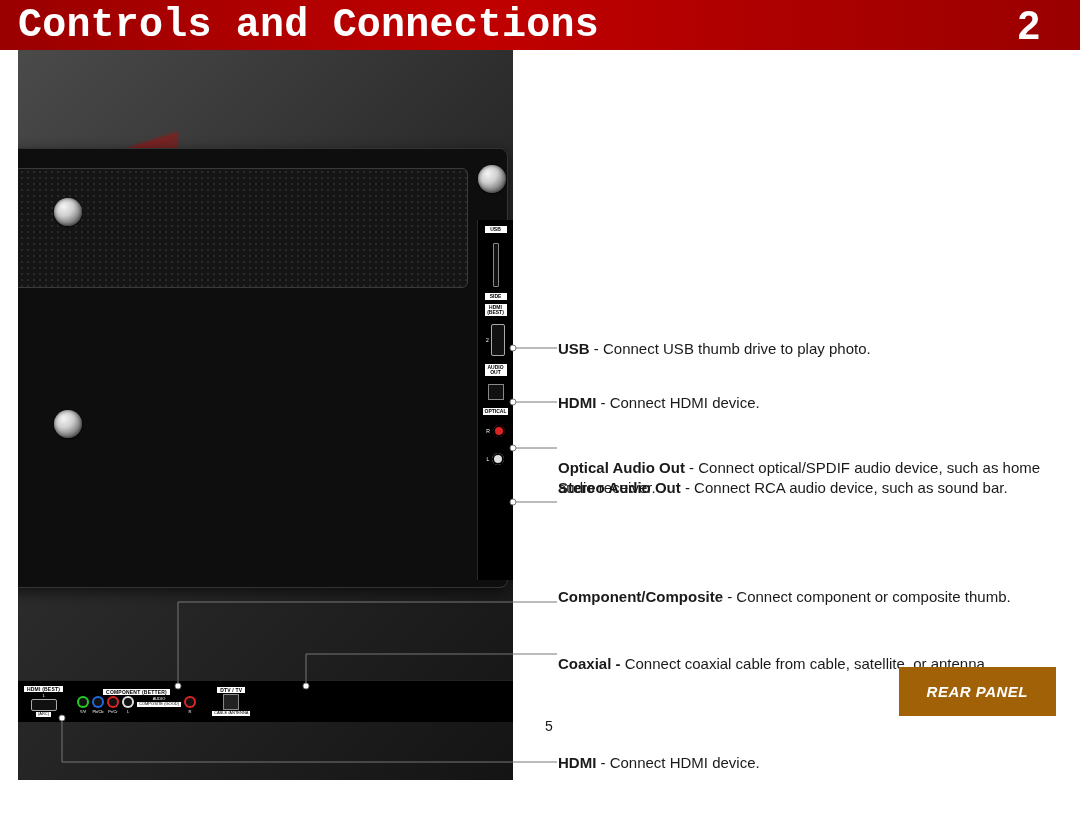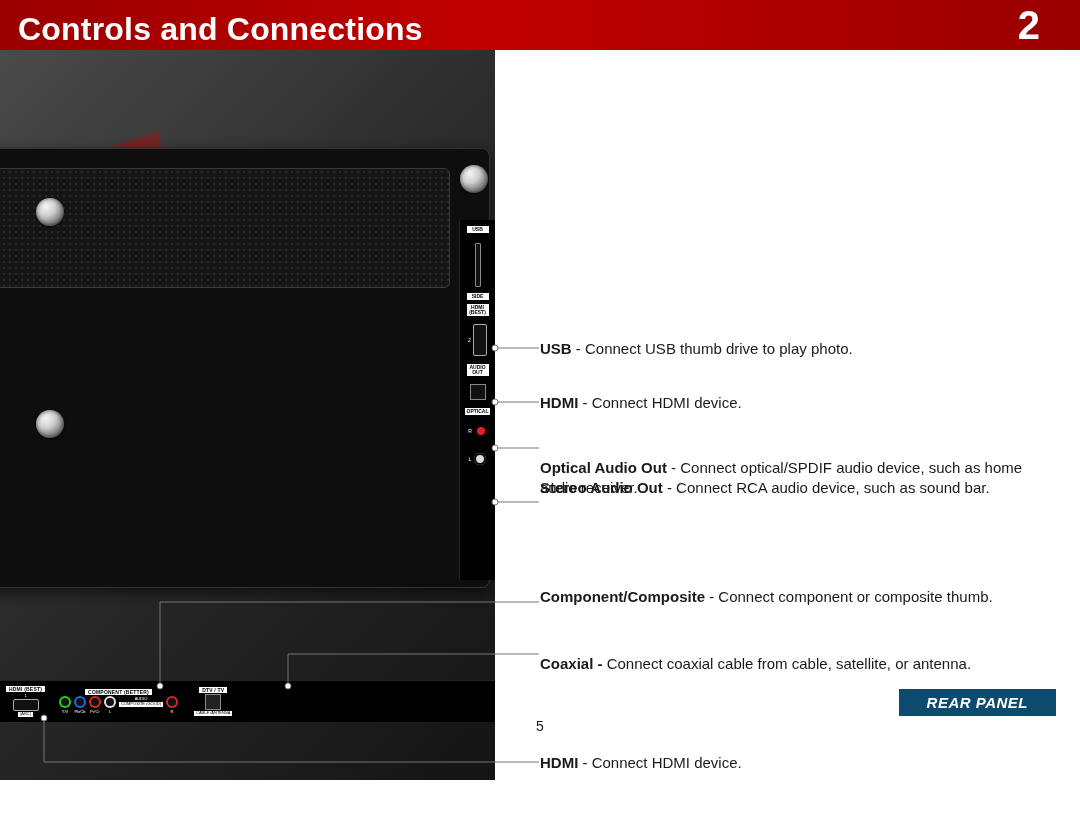--- a/index.html
+++ b/index.html
@@ -16,33 +16,35 @@
   .header {
     height: 50px;
     background: linear-gradient(to right, #9a0000 0%, #c00000 45%, #9a0000 100%);
     display: flex;
     align-items: flex-end;
     justify-content: space-between;
     padding: 0 40px 2px 18px;
     color: #fff;
   }
   .header-title {
-    font-size: 32px;
+    font-size: 40px;
     font-weight: 700;
     letter-spacing: 0.2px;
+    font-family: Liberation Mono, monospace;
   }
   .header-num {
     font-size: 40px;
     font-weight: 700;
   }
 
   
   .main {
     position: relative;
     height: 692px;
+    margin-left: 18px;
   }
 
   
   .tv-area {
     position: absolute;
     left: 0; top: 0;
     width: 495px; height: 730px;
     background: linear-gradient(135deg, #4a4a4a 0%, #2b2b2b 45%, #141414 100%);
     overflow: hidden;
   }
@@ -199,27 +201,27 @@
   .desc-row {
     position: absolute;
     left: 0;
     width: 520px;
   }
   .desc-row b { font-weight: 700; }
 
   .rear-tag {
     position: absolute;
     right: 24px; bottom: 26px;
-    background: #0c4a6e;
+    background: #a16207;
     color: #fff;
     font-weight: 700;
     font-style: italic;
     letter-spacing: 0.5px;
     font-size: 15px;
-    padding: 5px 28px;
+    padding: 16px 28px;
   }
 
   .page-num {
     position: absolute;
     left: 50%; bottom: 8px;
     transform: translateX(-50%);
     font-size: 14px;
     color: #1a1a1a;
   }
 </style>

